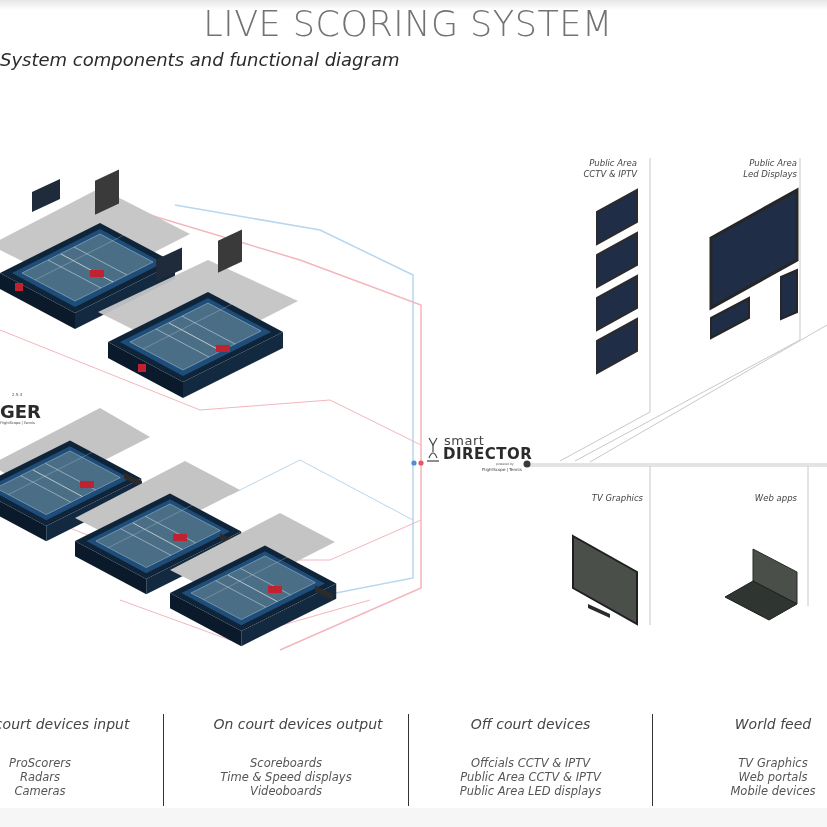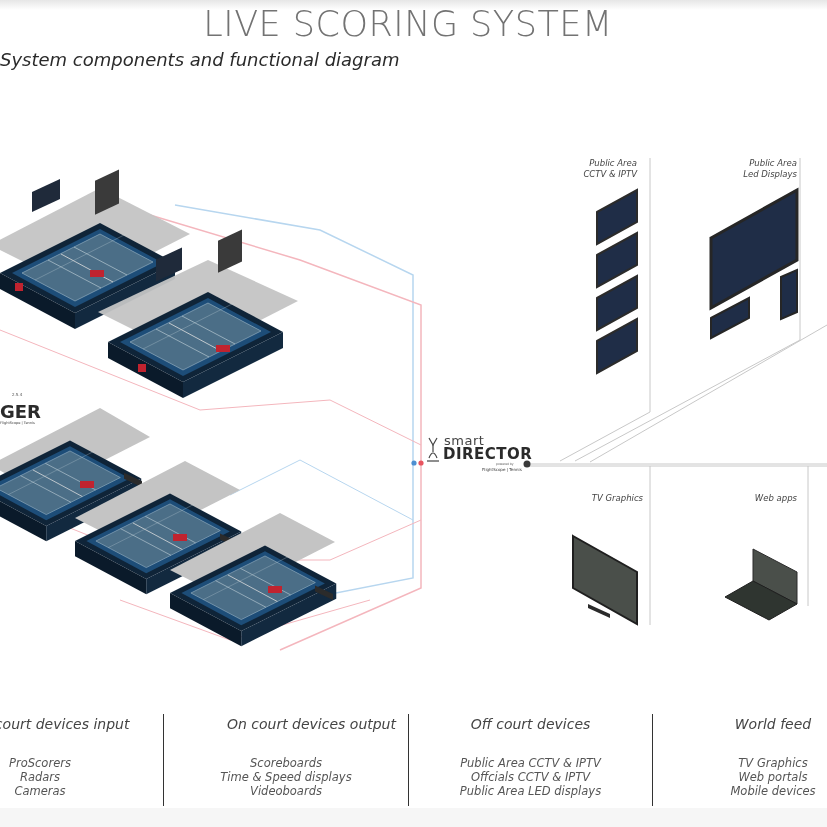--- a/index.html
+++ b/index.html
@@ -178,32 +178,32 @@
 <div class="ger-sub">FlightScope | Tennis</div>
 
 <div class="cat-title" style="left:-80px;width:260px;">On court devices input</div>
 <div class="cat-items" style="left:-80px;width:240px;">
   <div>ProScorers</div>
   <div>Radars</div>
   <div>Cameras</div>
 </div>
 <div class="divider" style="left:163px;"></div>
 
-<div class="cat-title" style="left:152px;width:244px;text-align:right;">On court devices output</div>
+<div class="cat-title" style="left:176px;width:244px;">On court devices output</div>
 <div class="cat-items" style="left:164px;width:244px;font-style:italic;">
   <div>Scoreboards</div>
   <div>Time &amp; Speed displays</div>
   <div>Videoboards</div>
 </div>
 <div class="divider" style="left:408px;"></div>
 
 <div class="cat-title" style="left:409px;width:243px;">Off court devices</div>
 <div class="cat-items" style="left:409px;width:243px;">
+  <div>Offcials CCTV &amp; IPTV</div>
   <div>Public Area CCTV &amp; IPTV</div>
-  <div>Offcials CCTV &amp; IPTV</div>
   <div>Public Area LED displays</div>
 </div>
 <div class="divider" style="left:652px;"></div>
 
 <div class="cat-title" style="left:653px;width:240px;">World feed</div>
 <div class="cat-items" style="left:653px;width:240px;">
   <div>TV Graphics</div>
   <div>Web portals</div>
   <div>Mobile devices</div>
 </div>

